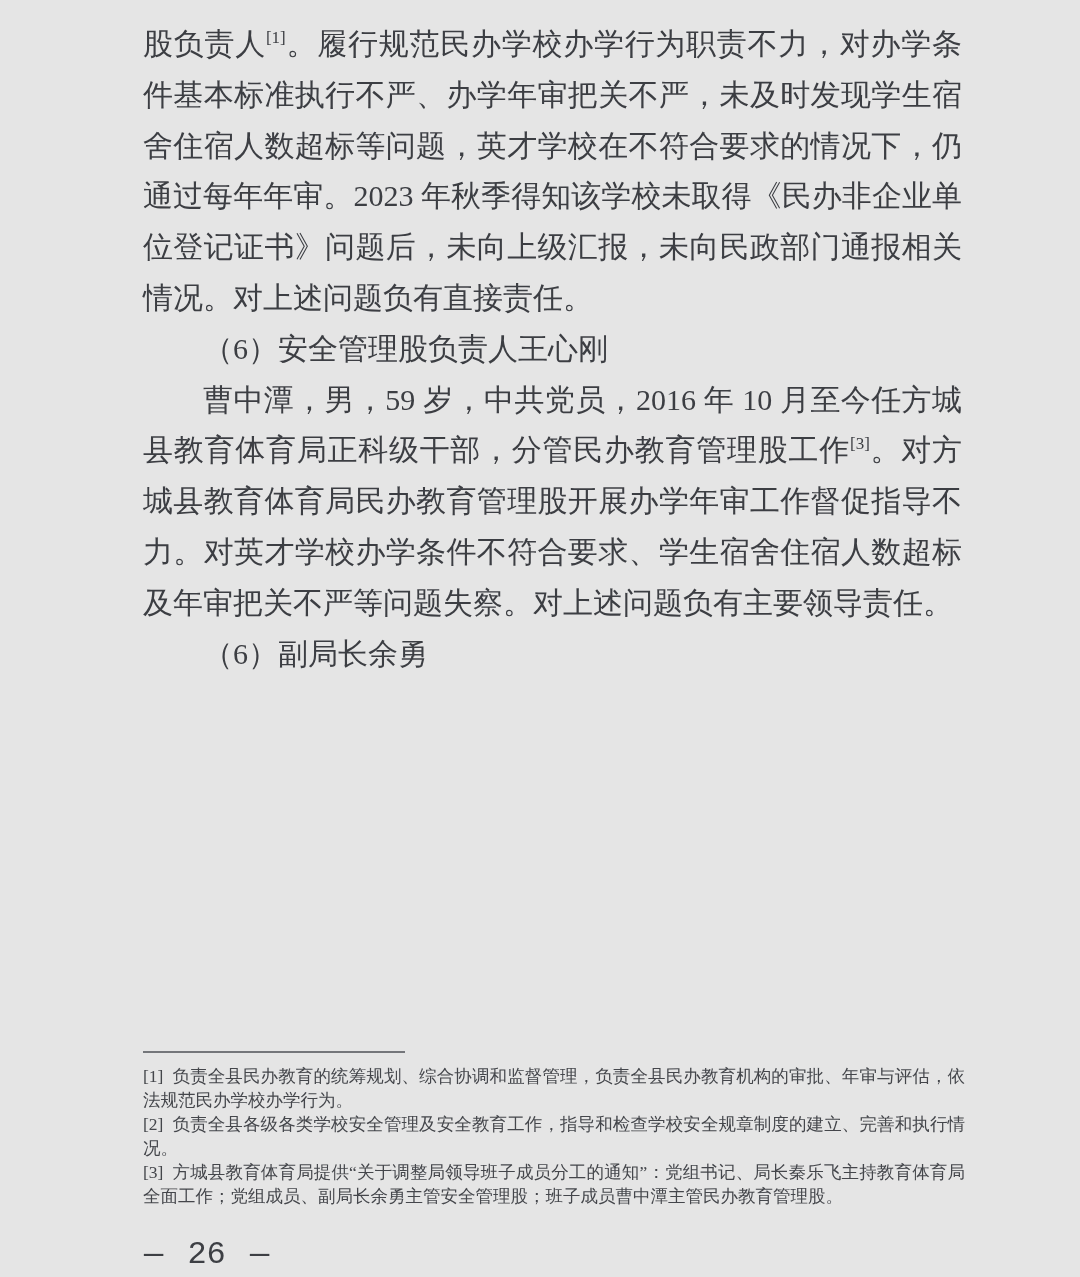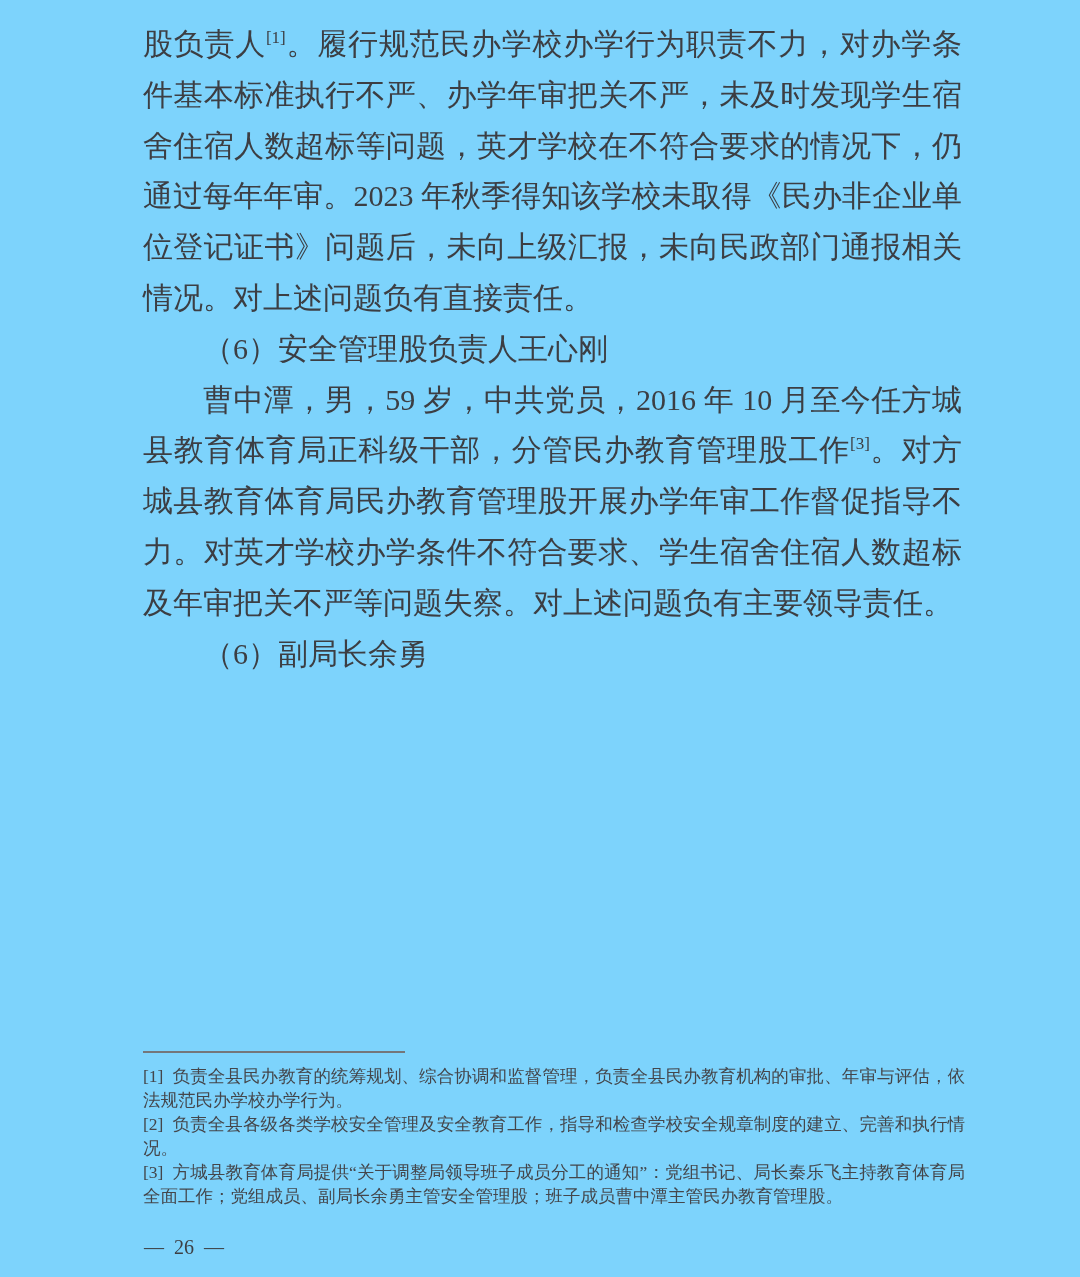--- a/index.html
+++ b/index.html
@@ -1,20 +1,20 @@
 <!DOCTYPE html>
 <html><head>
 <meta charset="utf-8">
 <style>
   * { margin:0; padding:0; box-sizing:border-box; }
   html,body { width:1080px; background:#ffffff; }
   .page {
     position:relative;
     width:1080px; height:1277px;
-    background:#7dd3fc;
+    background:#e5e5e5;
     font-family:"Liberation Serif","DejaVu Serif",serif;
     color:#3c3e43;
     overflow:hidden;
   }
   .content {
     position:absolute;
     left:143px; top:19px;
     width:819px;
     font-size:30px;
     line-height:50.8px;
@@ -39,23 +39,24 @@
   }
   .fn-rule {
     width:262px; height:0;
     border-top:2px solid #74767a;
     margin-bottom:11px;
   }
   .fn-marker { margin-right:9px; }
   .page-number {
     position:absolute;
     left:144px; top:1236px;
-    font-size:20px;
+    font-size:32px;
     color:#3d3f44;
     word-spacing:5px;
+    font-family:Liberation Mono, monospace;
   }
 </style>
 </head>
 <body>
 
 <div class="page">
 
   <div class="content">
 
     <p class="para no-indent"><span>股负责人</span><sup class="ref">[1]</sup><span>。履行规范民办学校办学行为职责不力，对办学条件基本标准执行不严、办学年审把关不严，未及时发现学生宿舍住宿人数超标等问题，英才学校在不符合要求的情况下，仍通过每年年审。2023 年秋季得知该学校未取得《民办非企业单位登记证书》问题后，未向上级汇报，未向民政部门通报相关情况。对上述问题负有直接责任。</span></p>

